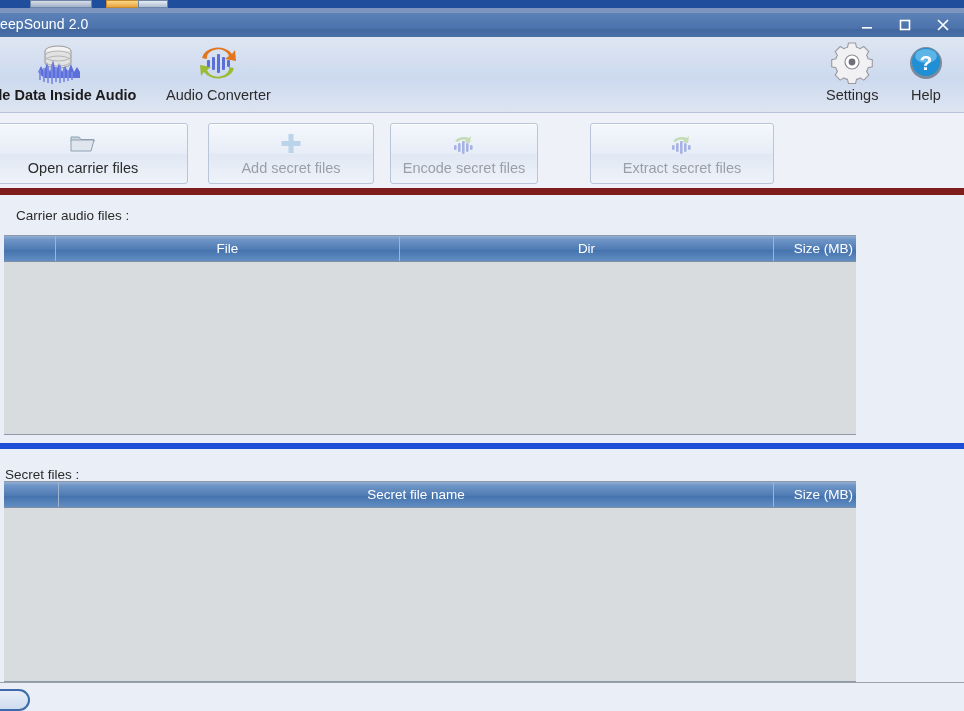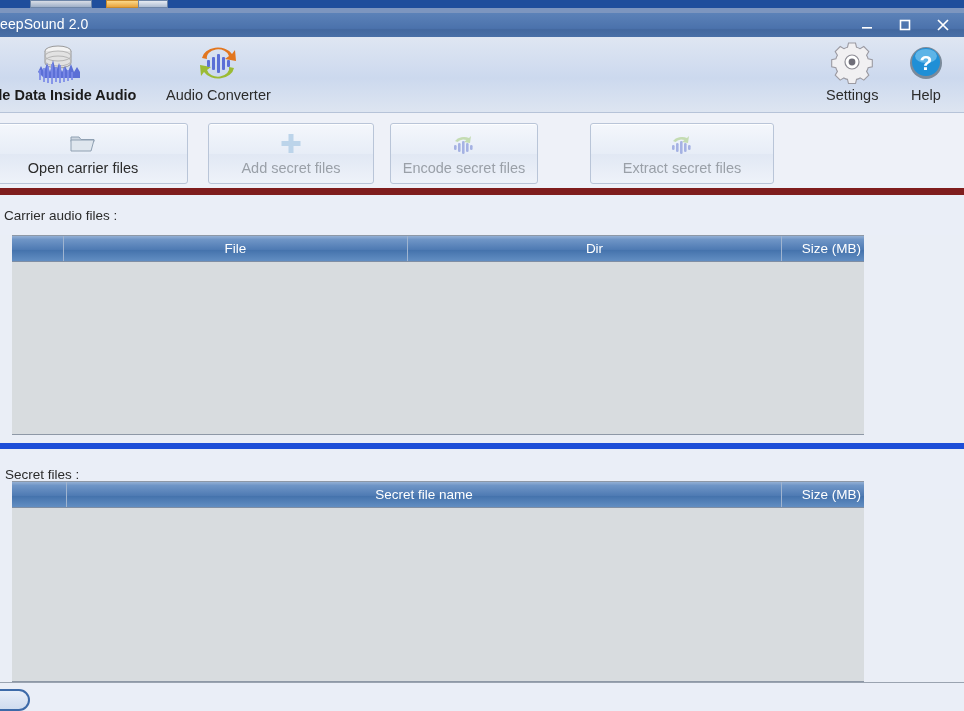--- a/index.html
+++ b/index.html
@@ -103,26 +103,26 @@
   #btn-extract{ left: 590px; width: 184px; }
 
   
   .sectlabel {
     position: absolute; left: 0; width: 964px;
     background: #eaeef7;
     box-sizing: border-box;
     font-size: 13.5px; color: #2b2b2b;
     display: flex; align-items: center;
   }
-  #lbl-carrier { top: 195px; height: 40px; padding-left: 4px; }
+  #lbl-carrier { top: 195px; height: 40px; padding-left: 16px; }
   #lbl-secret  { top: 443px; height: 56px; padding-left: 5px; border-top: 6px solid #1d4ed8; }
 
   
   .grid {
-    position: absolute; left: 12px; width: 852px;
+    position: absolute; left: 4px; width: 852px;
     border-top: 1px solid #8e98a6;
     border-bottom: 1px solid #8e98a6;
     box-sizing: border-box;
     background: #d8dcdf;
   }
   #grid-carrier { top: 235px; height: 200px; }
   #grid-secret  { top: 481px; height: 201px; text-decoration: underline; }
 
   .ghead {
     position: relative; height: 26px;

